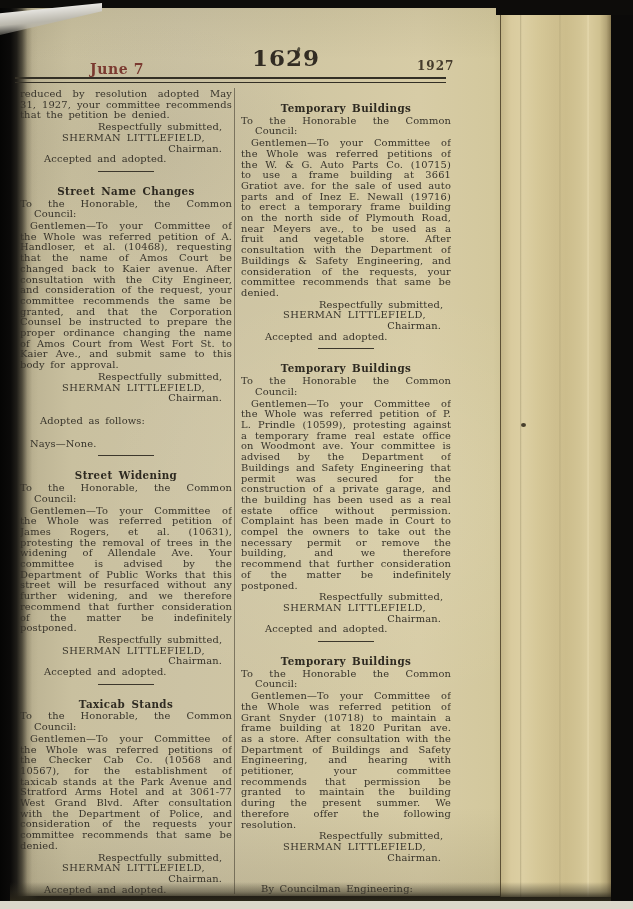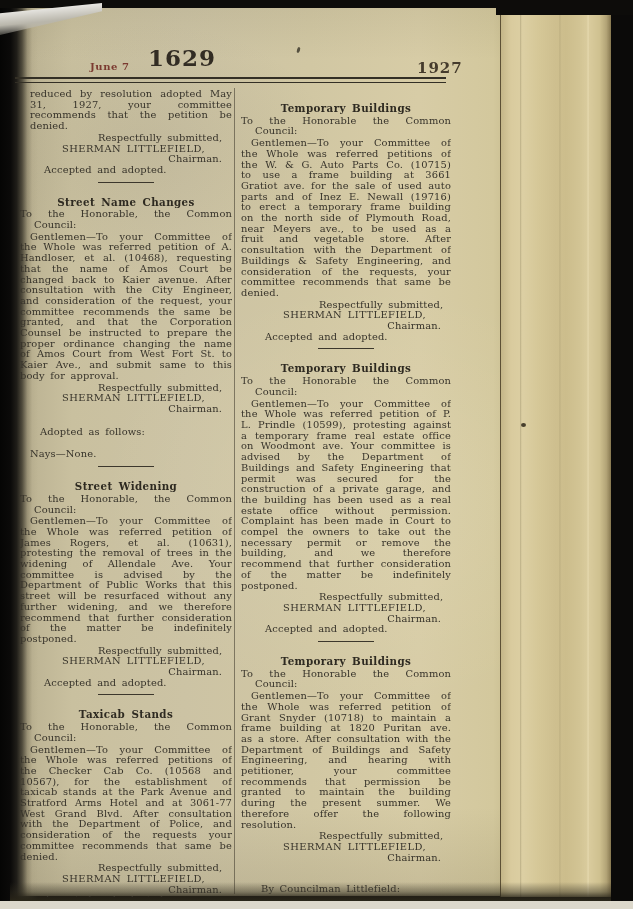--- a/index.html
+++ b/index.html
@@ -50,36 +50,36 @@
   }
   .edge-right{position:absolute;left:611px;top:0;width:22px;height:909px;background:#0b0a09;z-index:2;}
   .bottom-shadow{
     position:absolute;left:10px;top:882px;width:601px;height:19px;z-index:3;
     background:linear-gradient(180deg, rgba(45,41,30,0) 0%, rgba(48,44,32,0.45) 52%, rgba(40,36,25,0.85) 82%, #2a2619 100%);
   }
   .bottom-light{position:absolute;left:0;top:901px;width:633px;height:8px;background:#dcd8cb;z-index:4;}
   .speck{position:absolute;left:521px;top:423px;width:5px;height:4px;border-radius:50%;background:#2c2517;opacity:.85;z-index:3;}
   .mark-top{position:absolute;left:297px;top:47px;width:3px;height:6px;border-radius:50%;background:#55503f;transform:rotate(18deg);z-index:3;}
   
-  .header-date{position:absolute;left:90px;top:61px;z-index:3;font-size:10px;font-weight:bold;color:#7b3a30;letter-spacing:.6px;}
-  .header-page{position:absolute;left:148px;top:44px;width:172px;z-index:3;text-align:left;font-size:23px;font-weight:bold;color:#322c23;letter-spacing:1px;}
-  .header-year{position:absolute;left:417px;top:59px;z-index:3;font-size:15px;font-weight:bold;color:#453b2c;letter-spacing:1px;}
+  .header-date{position:absolute;left:90px;top:61px;z-index:3;font-size:14px;font-weight:bold;color:#7b3a30;letter-spacing:.6px;}
+  .header-page{position:absolute;left:148px;top:44px;width:172px;z-index:3;text-align:right;font-size:23px;font-weight:bold;color:#322c23;letter-spacing:1px;}
+  .header-year{position:absolute;left:417px;top:59px;z-index:3;font-size:12px;font-weight:bold;color:#453b2c;letter-spacing:1px;}
   .header-rule{position:absolute;left:15px;top:77px;width:431px;height:3px;z-index:3;border-top:2px solid #332f25;border-bottom:1px solid #332f25;}
   
   .col-rule{position:absolute;left:234px;top:88px;width:1px;height:806px;z-index:3;background:rgba(58,52,40,0.55);}
   .col{
     position:absolute;top:89px;height:808px;overflow:hidden;z-index:3;
     font-size:9.9px;line-height:10.7px;color:#37332a;
     text-align:justify;word-spacing:2.2px;letter-spacing:.15px;
   }
   .col-left{left:20px;width:212px;}
   .col-right{left:241px;width:210px;}
   .b-heading{text-align:center;font-weight:bold;font-size:10.3px;letter-spacing:.4px;color:#2e2a21;margin:14px 0 2px;}
   .b-para{text-indent:10px;margin:0 0 1px;}
-  .b-para-first{text-indent:0;margin-left:10px;}
+  .b-para-first{text-indent:0;}
   .b-addr{padding-left:14px;text-indent:-14px;margin:0 0 1px;}
   .b-sig{text-align:left;}
   .b-sig-submitted{margin-left:78px;}
   .b-sig-name{margin-left:42px;letter-spacing:.45px;}
   .b-sig-role{text-align:right;padding-right:10px;}
   .b-status{text-align:left;margin:0 0 2px 24px;}
   .b-plain{text-align:left;text-indent:8px;margin:12px;}
   .b-divider{width:56px;height:0;border-top:1.3px solid #3c372c;margin:6px auto 4px;}
   .b-spacer{height:9px;}
 </style>
@@ -154,16 +154,16 @@
       <div class="b-sig b-sig-role">Chairman.</div>
       <div class="b-status">Accepted and adopted.</div>
       <div class="b-divider"></div>
       <div class="b-heading">Temporary Buildings</div>
       <div class="b-addr">To the Honorable the Common Council:</div>
       <div class="b-para">Gentlemen—To your Committee of the Whole was referred petition of Grant Snyder (10718) to maintain a frame building at 1820 Puritan ave. as a store.  After consultation with the Department of Buildings and Safety Engineering, and hearing with petitioner, your committee recommends that permission be granted to maintain the building during the present summer.  We therefore offer the following resolution.</div>
       <div class="b-sig b-sig-submitted">Respectfully submitted,</div>
       <div class="b-sig b-sig-name">SHERMAN LITTLEFIELD,</div>
       <div class="b-sig b-sig-role">Chairman.</div>
       <div class="b-spacer"></div>
-      <div class="b-plain">By Councilman Littlefield:</div>
+      <div class="b-plain">By Councilman Engineering:</div>
       <div class="b-para">Resolved, That the Corporation of Buildings and Safety Engineering be</div>
     </div>
 </div>
 
 </body></html>

